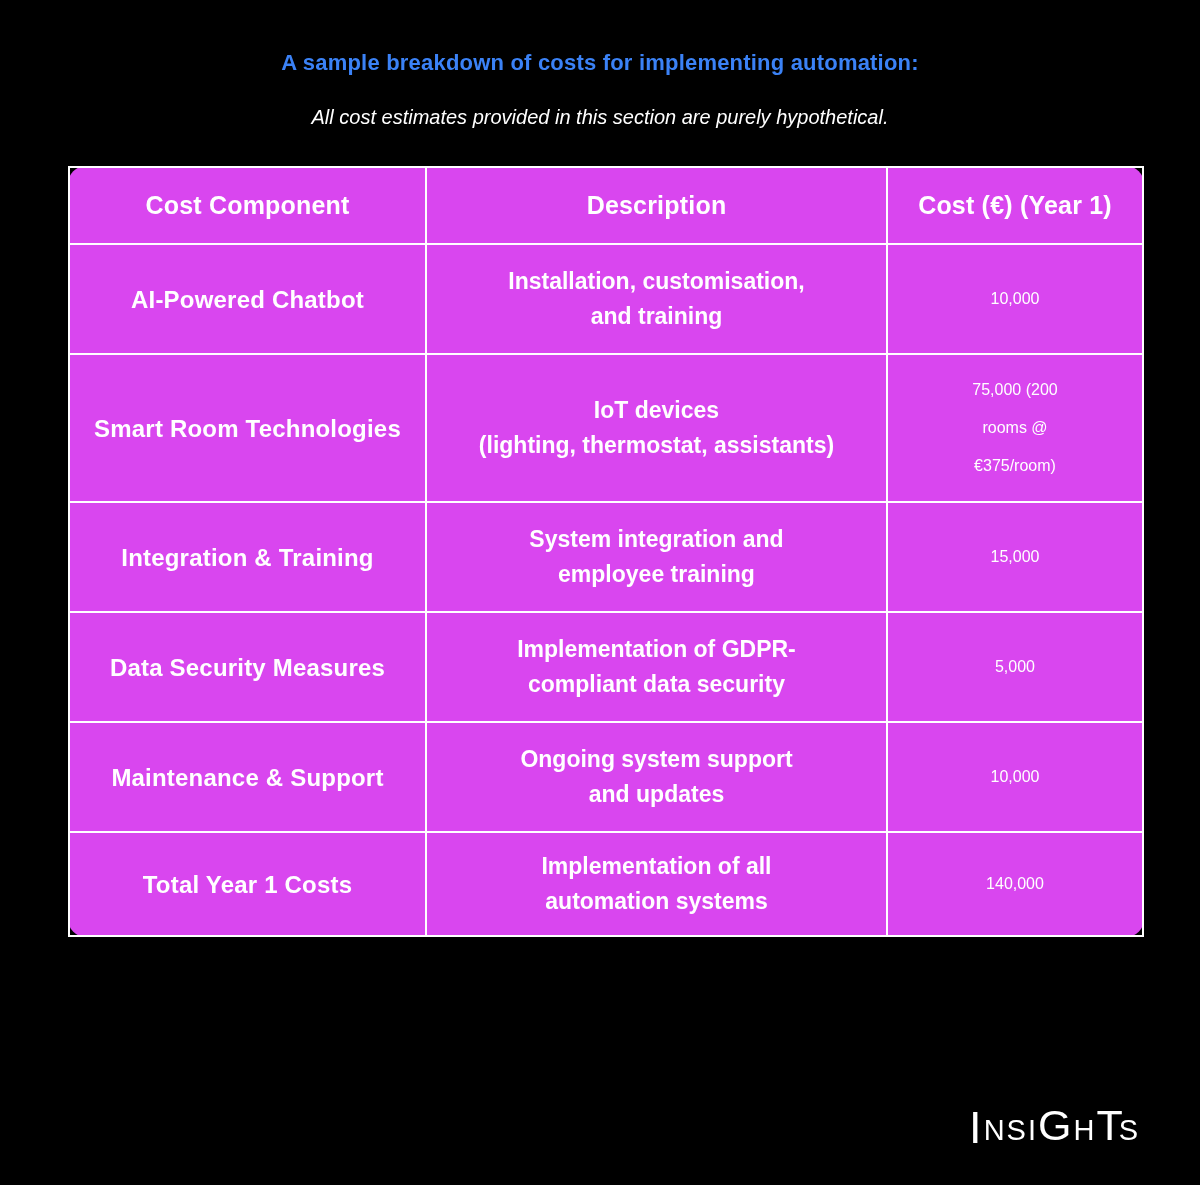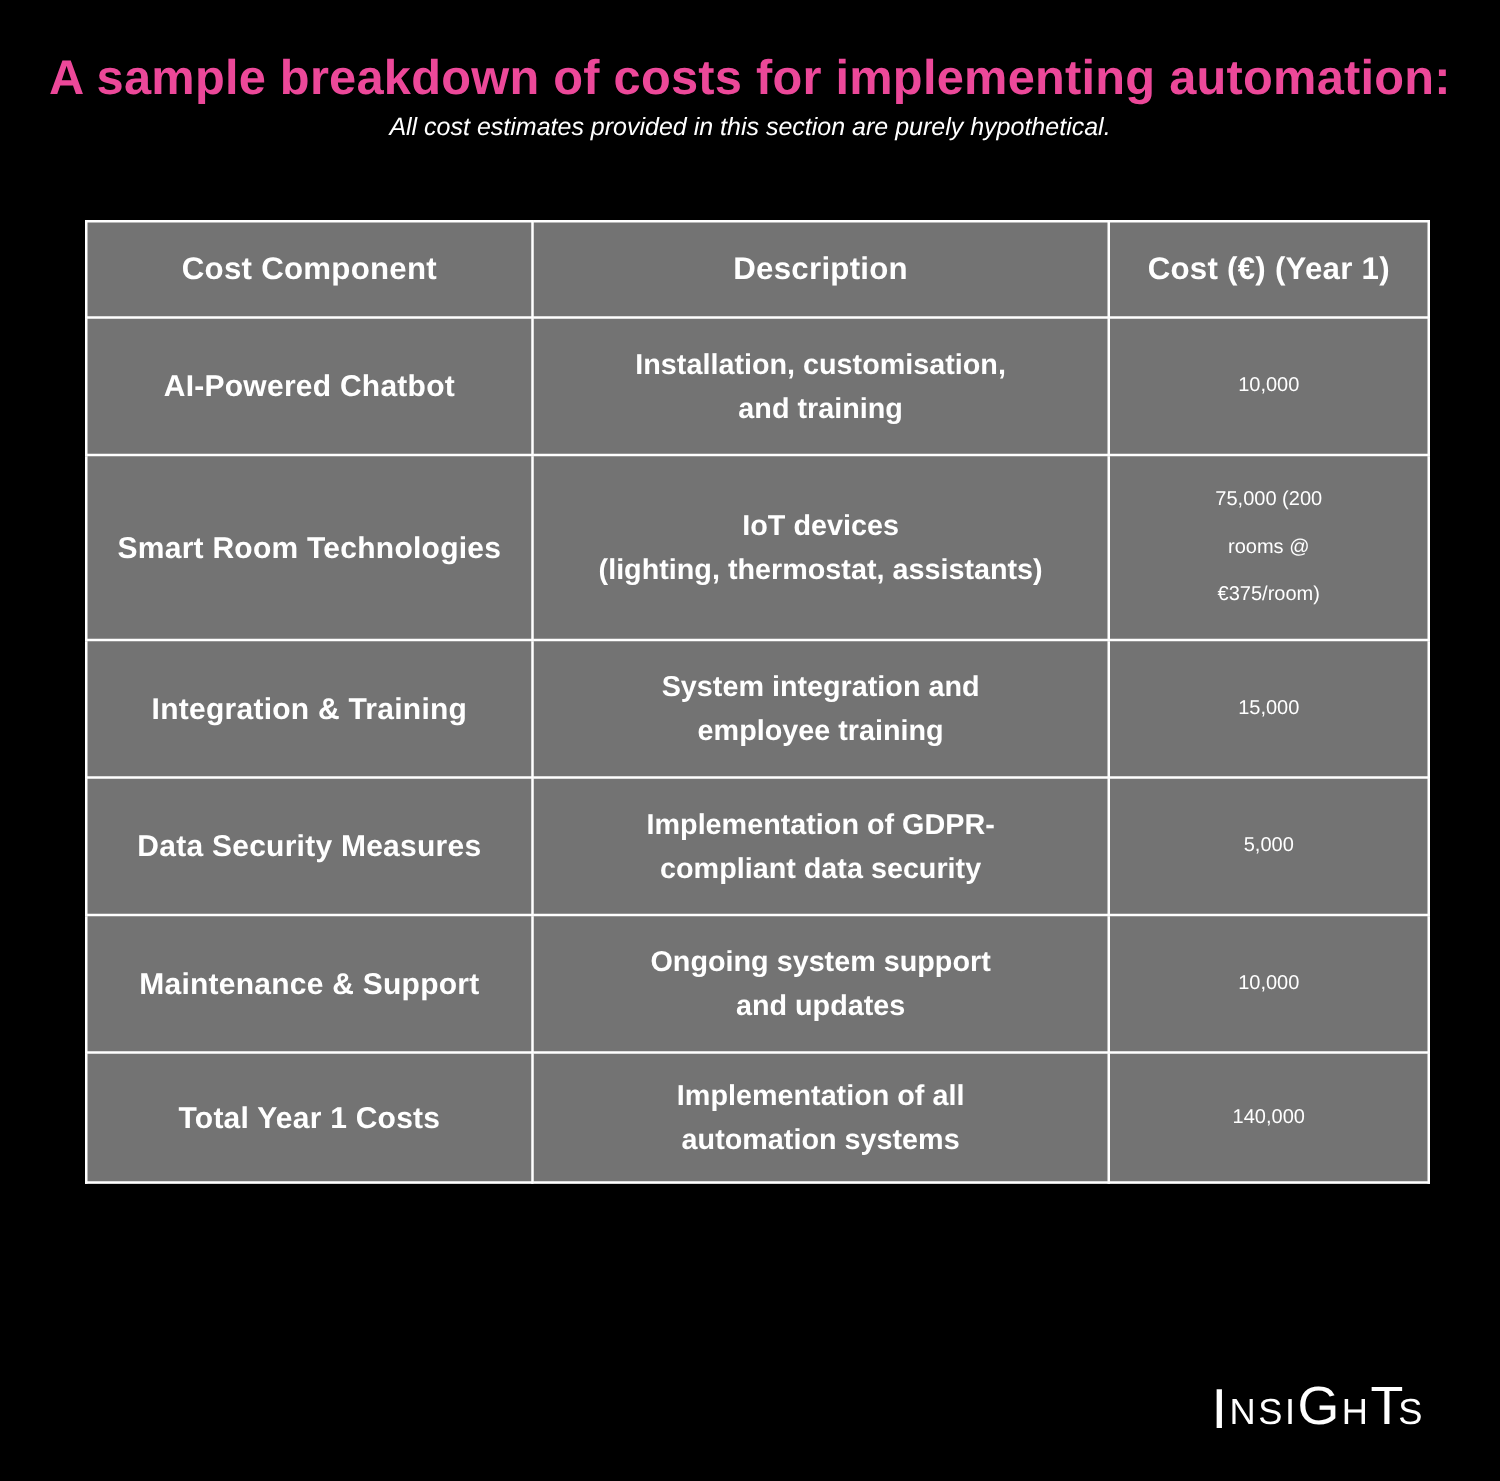--- a/index.html
+++ b/index.html
@@ -15,42 +15,43 @@
     width: 1200px;
     height: 1185px;
     background: #000000;
     position: relative;
   }
   .header-block {
     padding-top: 44px;
     text-align: center;
   }
   .title {
-    font-size: 39px;
+    font-size: 22px;
     font-weight: bold;
     letter-spacing: 0.2px;
     line-height: 38px;
-    color: #ec4899;
+    color: #3b82f6;
   }
   .subtitle {
-    margin-top: 7px;
+    margin-top: 22px;
     font-size: 20px;
     font-style: italic;
     font-weight: normal;
     line-height: 26px;
     color: #ffffff;
   }
   table.cost-table {
     position: absolute;
     left: 68px;
-    top: 176px;
+    top: 166px;
     width: 1074px;
     border-collapse: collapse;
     table-layout: fixed;
-    background: #737373;
+    background: #d946ef;
+    border-radius: 18px;
   }
   .cost-table col.c1 { width: 357px; }
   .cost-table col.c2 { width: 461px; }
   .cost-table col.c3 { width: 256px; }
   .cost-table th, .cost-table td {
     border: 2px solid #ffffff;
     text-align: center;
     vertical-align: middle;
     padding: 6px 14px;
     white-space: pre-line;

